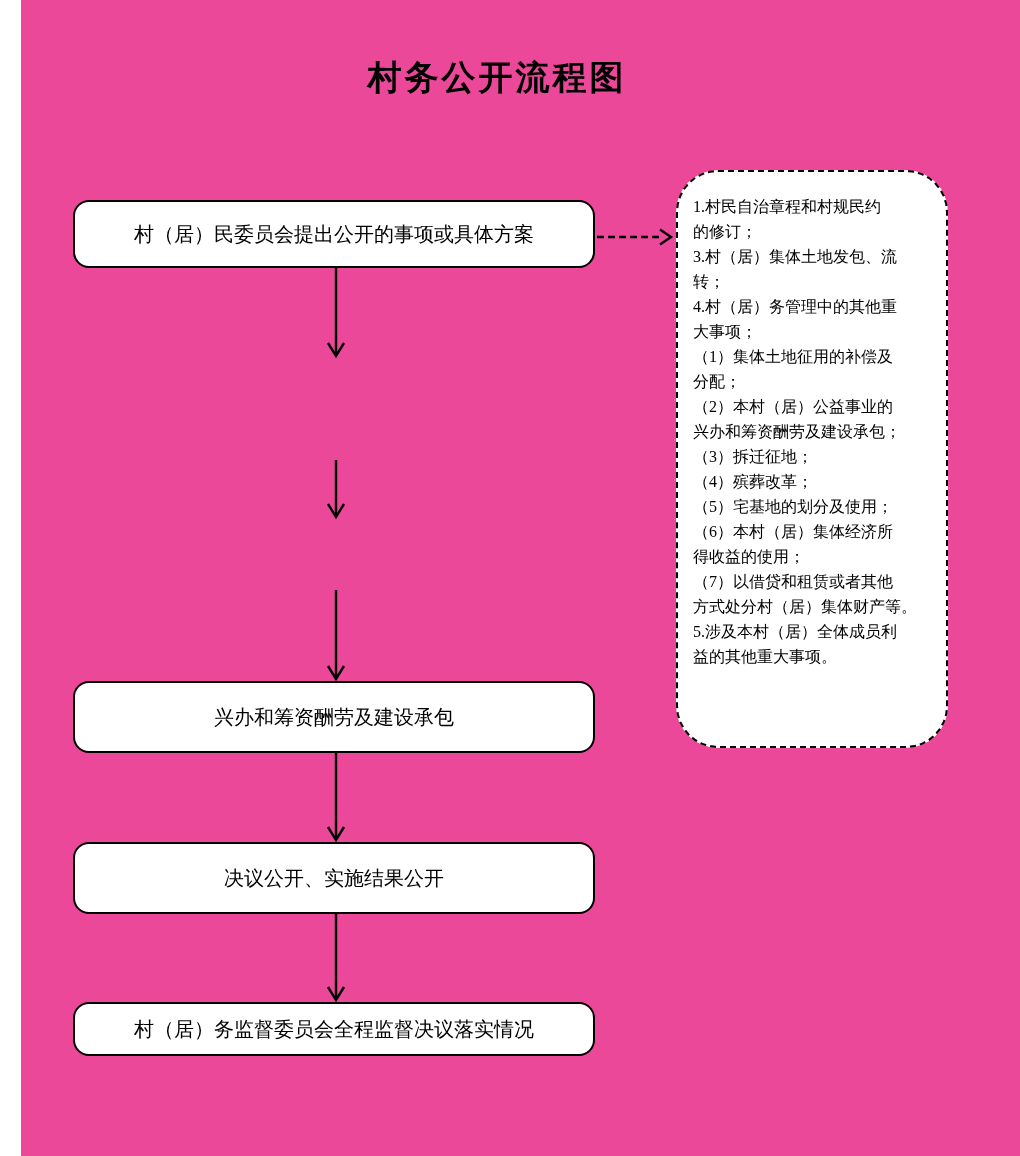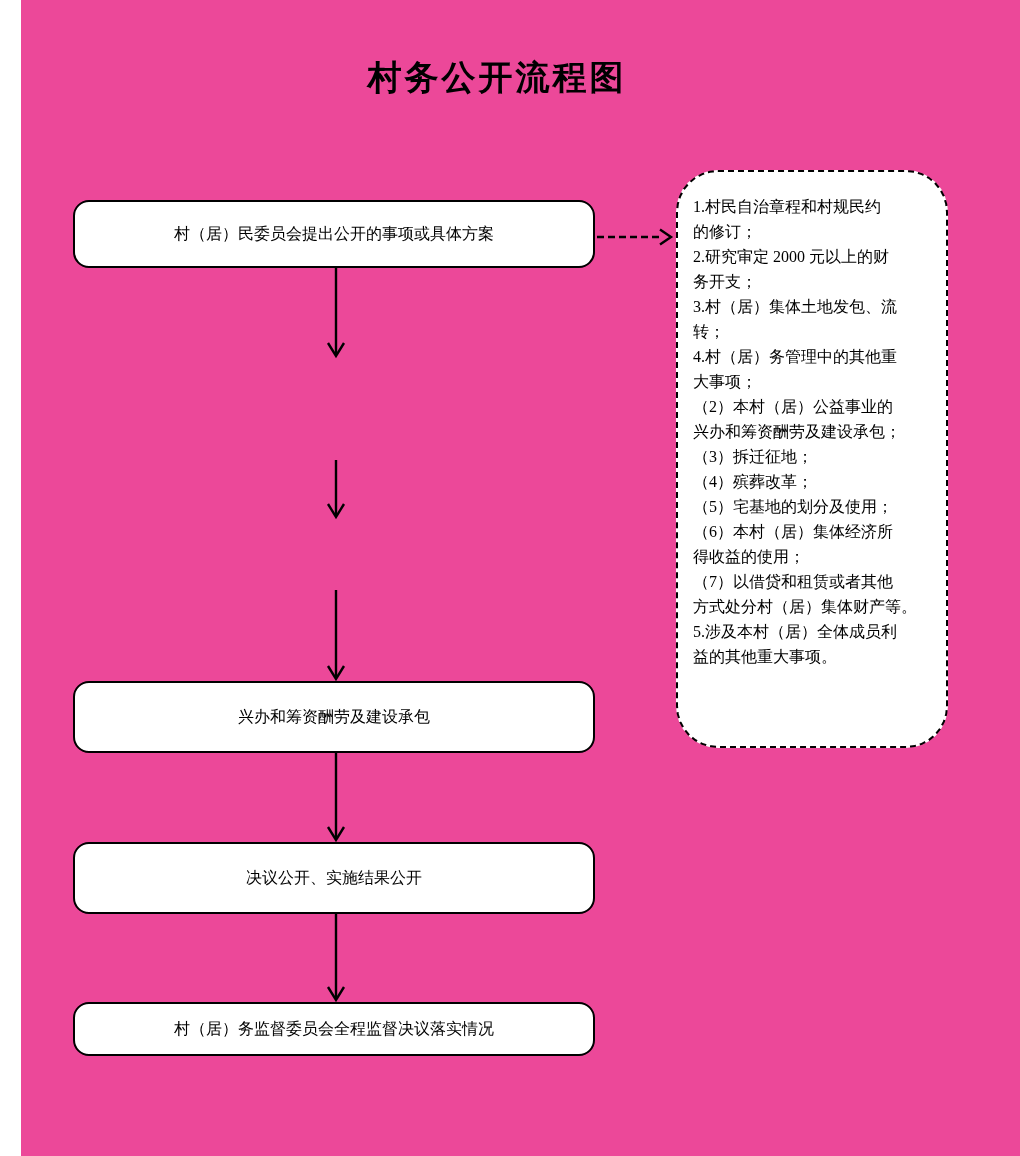--- a/index.html
+++ b/index.html
@@ -40,21 +40,21 @@
     left: 52px;
     width: 522px;
     box-sizing: border-box;
     background: #ffffff;
     border: 2px solid #000000;
     border-radius: 16px;
     display: flex;
     align-items: center;
     justify-content: center;
     text-align: center;
-    font-size: 16px;
+    font-size: 20px;
     line-height: 1.35;
     color: #000000;
   }
   .box1 { top: 200px;  height: 68px;  }
   .box2 {
     top: 358px; height: 102px;
     justify-content: flex-start;
     text-align: left;
     padding: 0 19px;
     line-height: 50px;
@@ -123,26 +123,26 @@
 
   <div class="flow-box box4">兴办和筹资酬劳及建设承包</div>
 
   <div class="flow-box box5">决议公开、实施结果公开</div>
 
   <div class="flow-box box6">村（居）务监督委员会全程监督决议落实情况</div>
 
   <div class="side-note">
     <div class="note-item">1.村民自治章程和村规民约
 的修订；</div>
-    <div class="note-item">2.研究审定 2000 元以上的财
-务开支；</div>
     <div class="note-item">3.村（居）集体土地发包、流
 转；</div>
     <div class="note-item">4.村（居）务管理中的其他重
 大事项；</div>
+    <div class="note-item">（1）集体土地征用的补偿及
+分配；</div>
     <div class="note-item">（2）本村（居）公益事业的
 兴办和筹资酬劳及建设承包；</div>
     <div class="note-item">（3）拆迁征地；</div>
     <div class="note-item">（4）殡葬改革；</div>
     <div class="note-item">（5）宅基地的划分及使用；</div>
     <div class="note-item">（6）本村（居）集体经济所
 得收益的使用；</div>
     <div class="note-item">（7）以借贷和租赁或者其他
 方式处分村（居）集体财产等。</div>
     <div class="note-item">5.涉及本村（居）全体成员利

